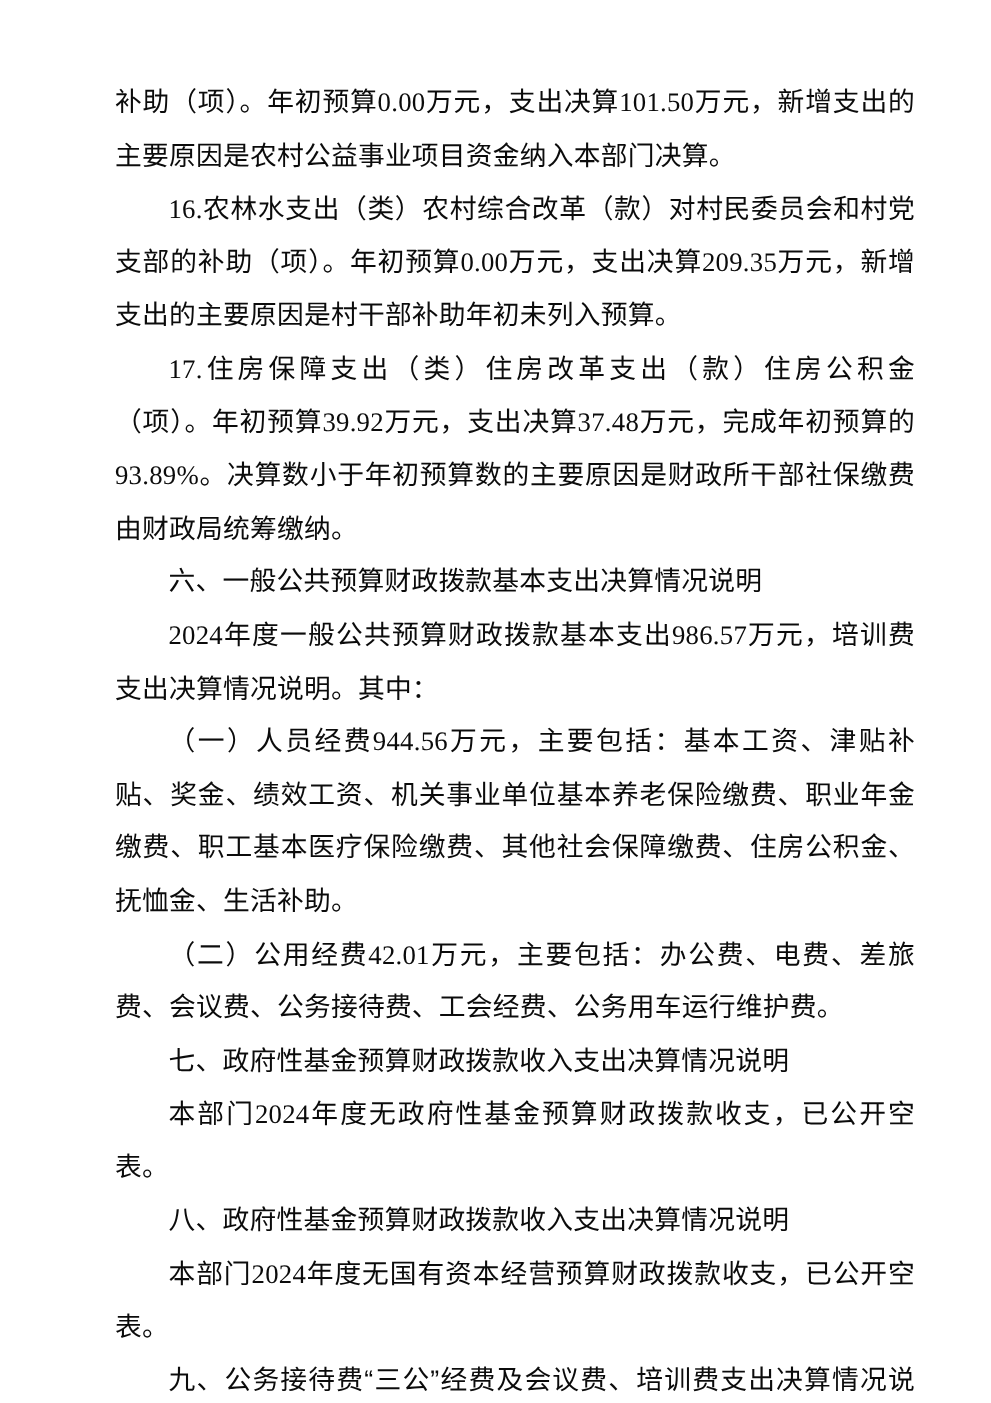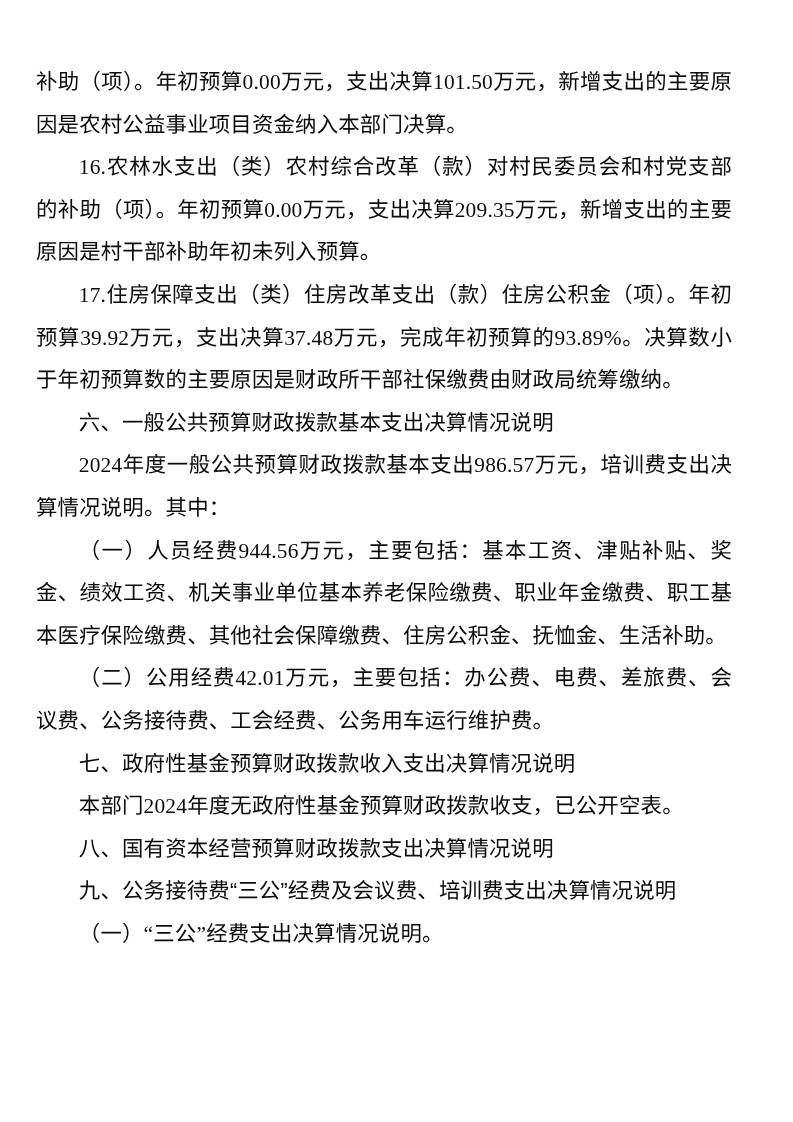--- a/index.html
+++ b/index.html
@@ -10,21 +10,21 @@
   }
   body {
     width: 793px;
     height: 1122px;
     overflow: hidden;
   }
   .page {
     box-sizing: border-box;
     width: 793px;
     height: 788px;
-    padding: 61px 61px 0 36px;
+    padding: 61px 61px 0 92px;
     background: #ffffff;
     color: #0b0b0b;
     font-family: "Liberation Serif", "DejaVu Serif", serif;
   }
   .block {
     margin: 0;
     font-size: 21.4px;
     line-height: 42.6px;
     text-align: justify;
     letter-spacing: 0.2px;
@@ -43,16 +43,17 @@
 <div class="page" id="doc-page">
     <p class="block paragraph">补助（项）。年初预算0.00万元，支出决算101.50万元，新增支出的主要原因是农村公益事业项目资金纳入本部门决算。</p>
     <p class="block paragraph indent">16.农林水支出（类）农村综合改革（款）对村民委员会和村党支部的补助（项）。年初预算0.00万元，支出决算209.35万元，新增支出的主要原因是村干部补助年初未列入预算。</p>
     <p class="block paragraph indent">17.住房保障支出（类）住房改革支出（款）住房公积金（项）。年初预算39.92万元，支出决算37.48万元，完成年初预算的93.89%。决算数小于年初预算数的主要原因是财政所干部社保缴费由财政局统筹缴纳。</p>
     <h2 class="block heading indent">六、一般公共预算财政拨款基本支出决算情况说明</h2>
     <p class="block paragraph indent">2024年度一般公共预算财政拨款基本支出986.57万元，培训费支出决算情况说明。其中：</p>
     <p class="block paragraph indent">（一）人员经费944.56万元，主要包括：基本工资、津贴补贴、奖金、绩效工资、机关事业单位基本养老保险缴费、职业年金缴费、职工基本医疗保险缴费、其他社会保障缴费、住房公积金、抚恤金、生活补助。</p>
     <p class="block paragraph indent">（二）公用经费42.01万元，主要包括：办公费、电费、差旅费、会议费、公务接待费、工会经费、公务用车运行维护费。</p>
     <h2 class="block heading indent">七、政府性基金预算财政拨款收入支出决算情况说明</h2>
     <p class="block paragraph indent">本部门2024年度无政府性基金预算财政拨款收支，已公开空表。</p>
-    <h2 class="block heading indent">八、国有资本经营预算财政拨款支出决算情况说明</h2>
+    <h2 class="block heading indent">八、政府性基金预算财政拨款收入支出决算情况说明</h2>
+    <p class="block paragraph indent">本部门2024年度无国有资本经营预算财政拨款收支，已公开空表。</p>
     <h2 class="block heading indent">九、公务接待费“三公”经费及会议费、培训费支出决算情况说明</h2>
     <p class="block paragraph indent">（一）“三公”经费支出决算情况说明。</p>
   </div>
 
 </body></html>

